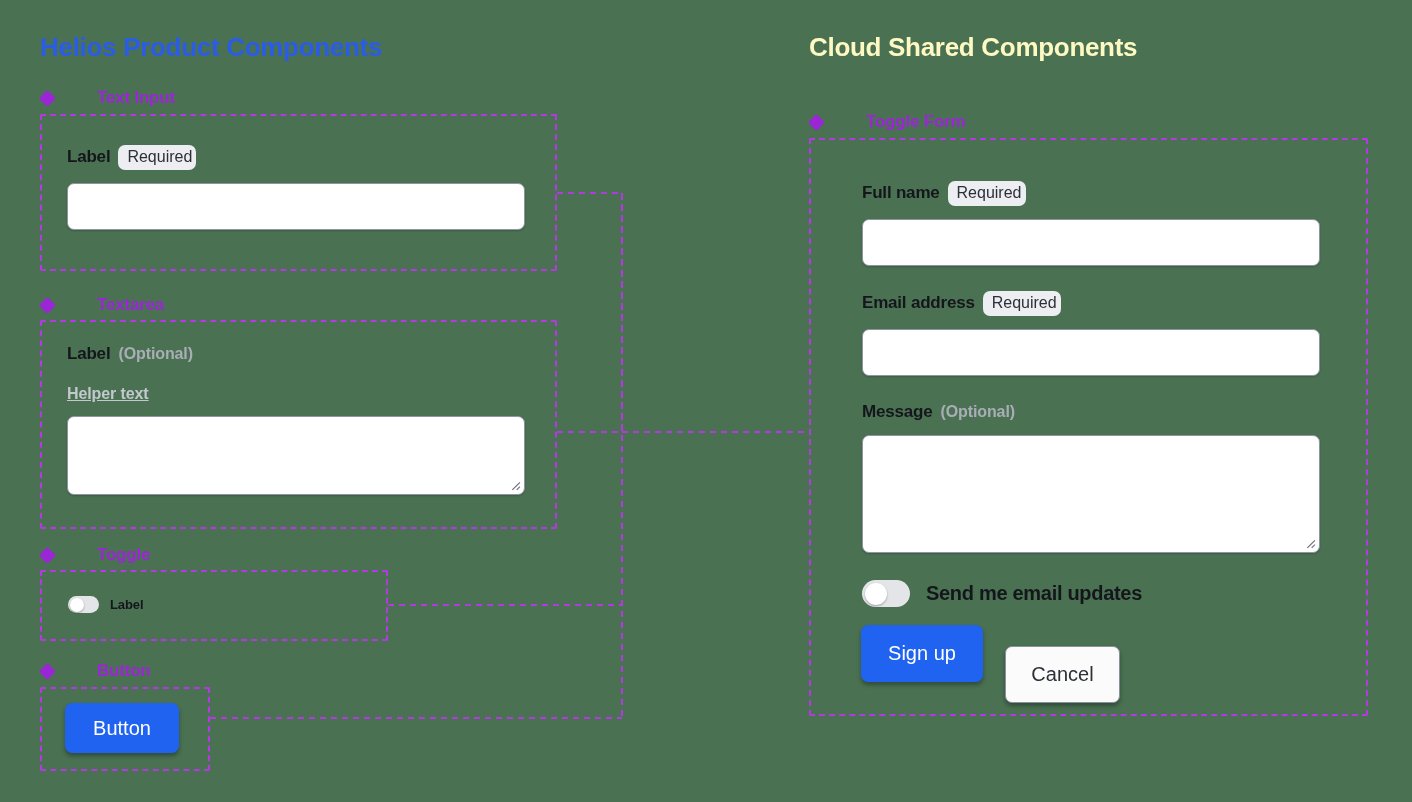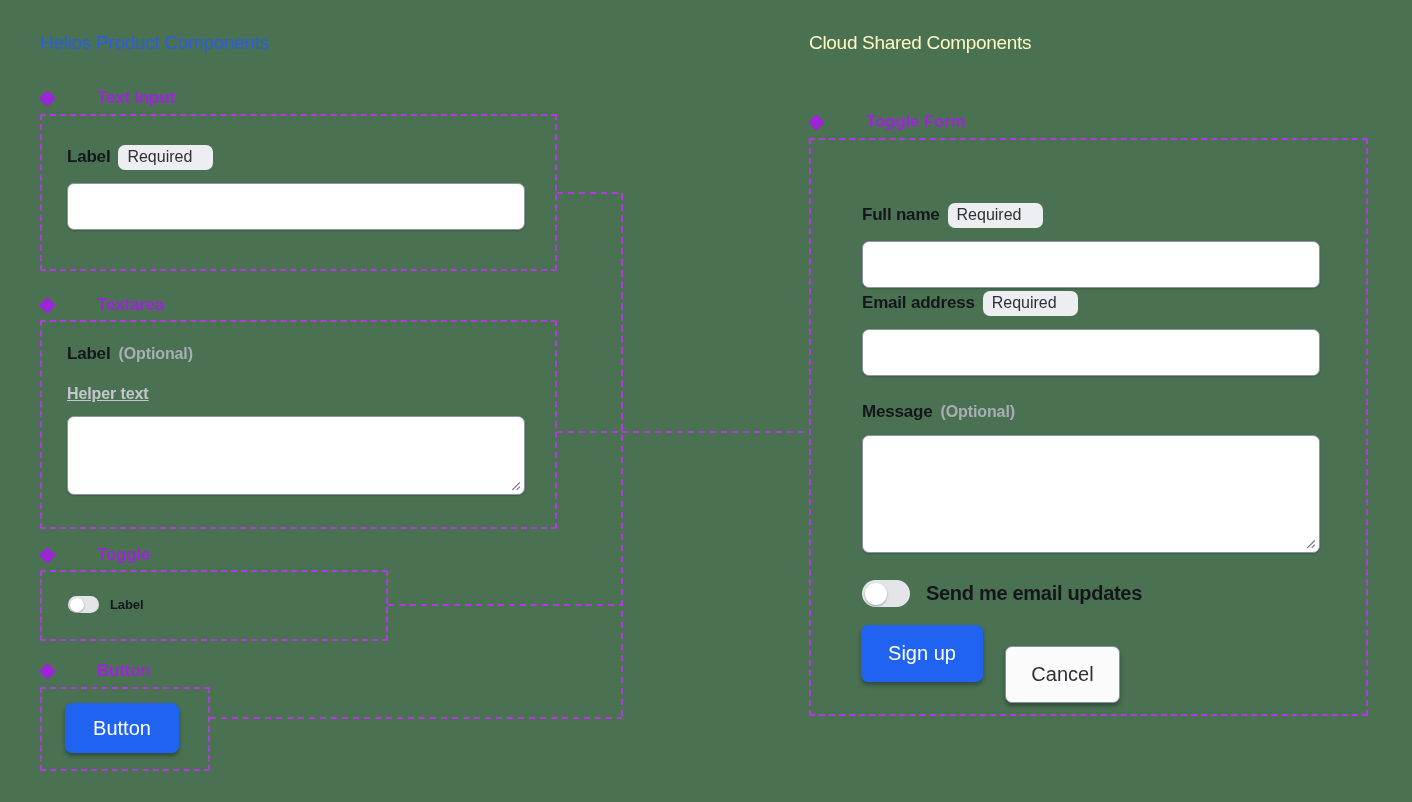--- a/index.html
+++ b/index.html
@@ -24,22 +24,22 @@
     position: absolute;
     left: 0; top: 0;
     width: 1412px; height: 802px;
     pointer-events: none;
     z-index: 1;
   }
 
   
   .col-title {
     position: absolute;
-    font-size: 19px;
-    font-weight: 400;
+    font-size: 26px;
+    font-weight: 700;
     letter-spacing: -0.3px;
     white-space: nowrap;
   }
   .col-title.left  { left: 40px;  top: 32px; color: #2b5ce6; }
   .col-title.right { left: 809px; top: 32px; color: #fef9c3; }
 
   
   .section-label {
     position: absolute;
     display: flex;
@@ -74,21 +74,21 @@
     font-weight: 700;
     color: #15161c;
     letter-spacing: -0.2px;
   }
   .badge-required {
     font-size: 16px;
     font-weight: 400;
     color: #2e3038;
     background: #eceef1;
     border-radius: 7px;
-    padding: 3px 21px 4px 9px;
+    padding: 3px 4px 4px 9px;
     line-height: 1.1;
   }
   .optional-text {
     font-size: 16px;
     font-weight: 700;
     color: #a9adb6;
     letter-spacing: -0.1px;
   }
   .helper-text {
     font-size: 16px;
@@ -288,21 +288,21 @@
           <rect x="4.2" y="8.4" width="7.2" height="7.2" rx="1" transform="rotate(45 8 12)"></rect>
           <rect x="0.2" y="4.4" width="7.2" height="7.2" rx="1" transform="rotate(45 4 8)"></rect>
           <rect x="8.2" y="4.4" width="7.2" height="7.2" rx="1" transform="rotate(45 12 8)"></rect>
         </g>
       </svg>
       <span>Toggle Form</span>
     </div>
 
     <div class="dash-box" style="left:809px; top:138px; width:559px; height:578px;"></div>
 
-    <div class="abs" style="left:862px; top:181px;margin-top:22px;">
+    <div class="abs" style="left:862px; top:181px;">
       <div class="field-label-row">
         <span class="field-label">Full name</span>
         <span class="badge-required">Required</span>
       </div>
       <input class="text-input" style="width: 458px; height: 47px; margin-top: 13px; padding: 0px 12px; font-size: 16px;" placeholder="">
     </div>
 
     <div class="abs" style="left:862px; top:291px;">
       <div class="field-label-row">
         <span class="field-label">Email address</span>

